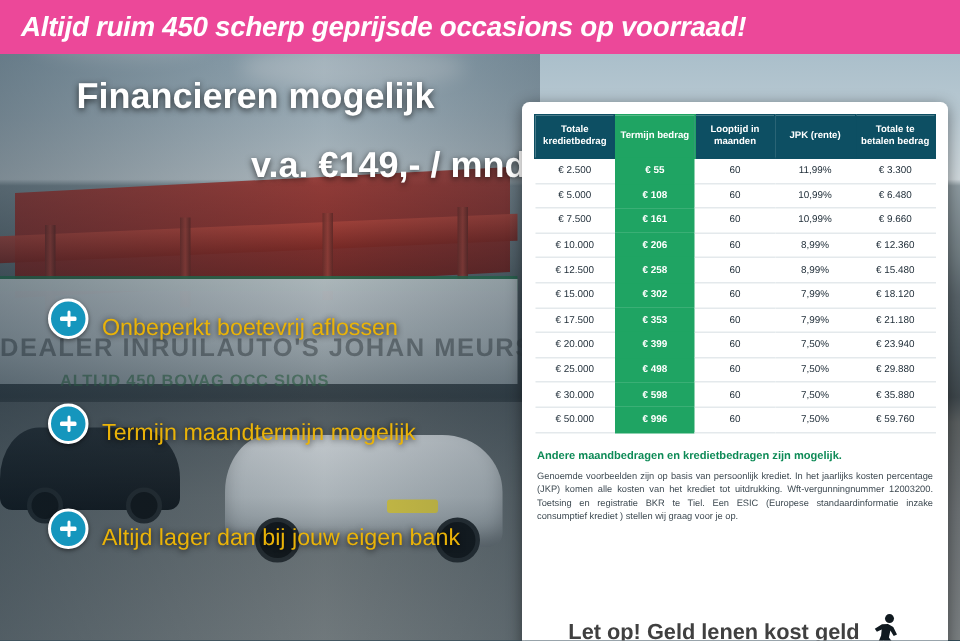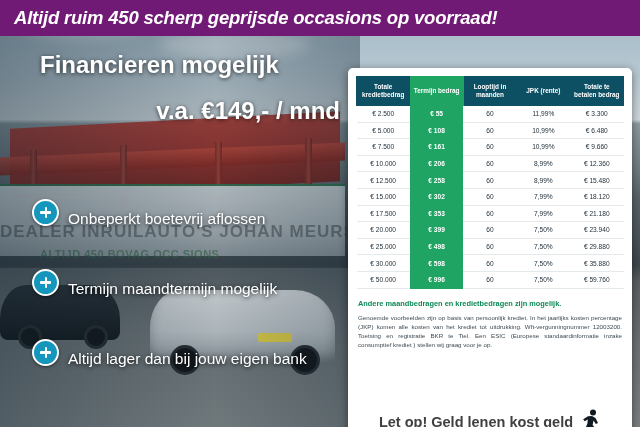--- a/index.html
+++ b/index.html
@@ -128,21 +128,21 @@
     left: 0; top: 0;
     width: 360px; height: 427px;
     background: linear-gradient(to right, rgba(10,30,45,0.42), rgba(10,30,45,0.18) 60%, rgba(10,30,45,0.35));
   }
 
   
   .topbar {
     position: absolute;
     left: 0; top: 0;
     width: 640px; height: 36px;
-    background: #701a75;
+    background: #ec4899;
     display: flex;
     align-items: center;
   }
   .topbar .txt {
     color: #ffffff;
     font-size: 18.5px;
     font-weight: 700;
     font-style: italic;
     padding-left: 14px;
     letter-spacing: -0.2px;
@@ -150,21 +150,21 @@
   }
 
   
   .left {
     position: absolute;
     left: 0; top: 36px;
     width: 348px; height: 391px;
   }
   .headline {
     position: absolute;
-    left: 40px; top: 16px;
+    left: 51px; top: 16px;
     width: 300px;
     color: #fff;
     font-size: 24px;
     font-weight: 700;
     line-height: 1.12;
     text-shadow: 0 1px 4px rgba(0,0,0,.7);
   }
   .headline .l2 {
     display: block;
     text-align: right;
@@ -190,21 +190,21 @@
   .bullet .plus::before,
   .bullet .plus::after {
     content: "";
     position: absolute;
     background: #fff;
     border-radius: 1px;
   }
   .bullet .plus::before { left: 6px; top: 10.5px; width: 11px; height: 2.5px; }
   .bullet .plus::after  { top: 6px; left: 10.5px; height: 11px; width: 2.5px; }
   .bullet .btxt {
-    color: #ffffff;
+    color: #eab308;
     font-size: 15.5px;
     font-weight: 400;
     white-space: nowrap;
     text-shadow: 0 1px 4px rgba(0,0,0,.85);
     margin-top: 14px;
   }
   .b1 { top: 160px; }
   .b2 { top: 230px; }
   .b3 { top: 300px; }
 

